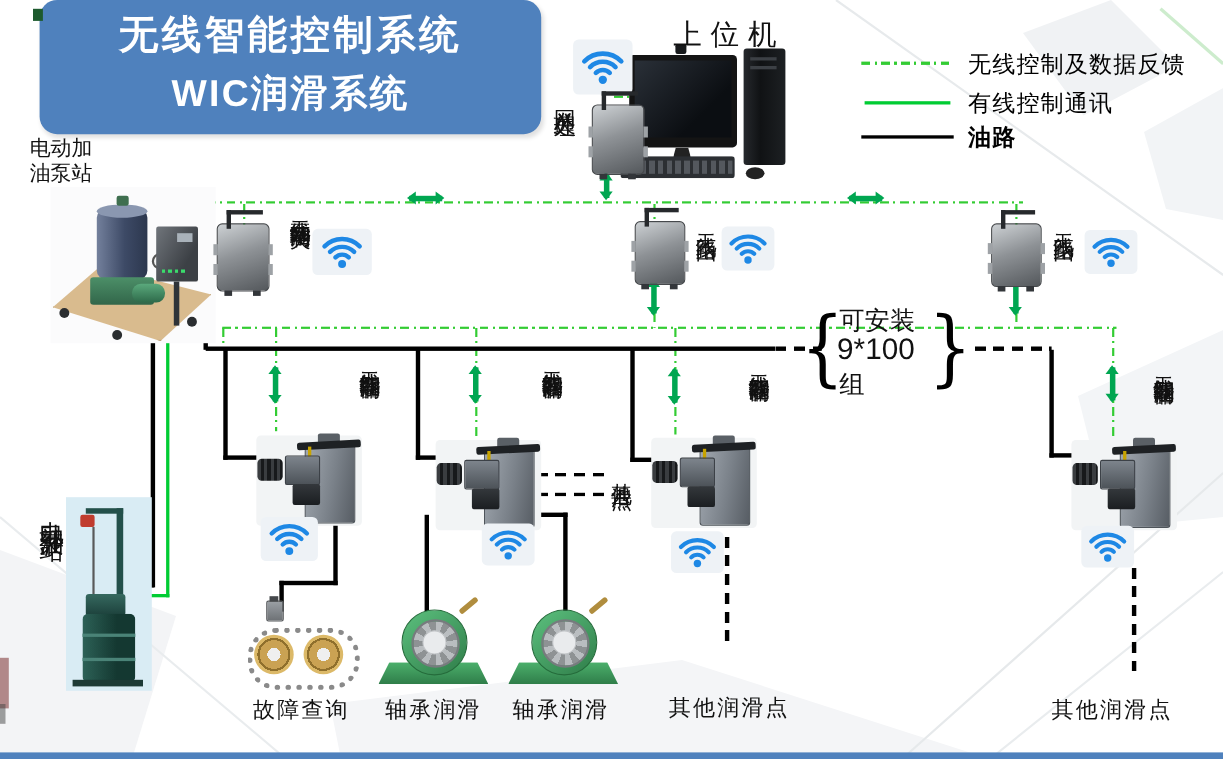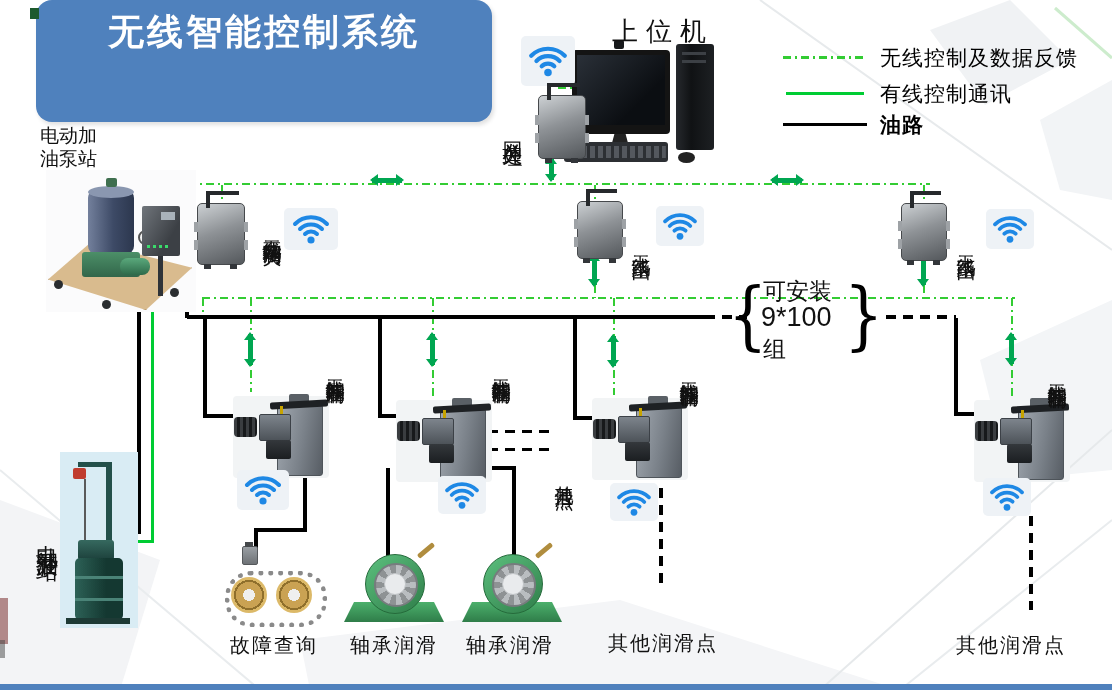--- a/index.html
+++ b/index.html
@@ -9,21 +9,21 @@
   #watermark{position:absolute;left:0;top:0;z-index:0;}
   
   .title-box{position:absolute;left:36px;top:0;width:456px;height:122px;background:#4f81bd;
              border-radius:16px;z-index:3;box-shadow:2px 3px 4px rgba(0,0,0,0.12);text-decoration:underline;}
   .title-l1{position:absolute;left:0;top:8px;width:100%;text-align:center;color:#fff;
             font-family:"Liberation Sans","DejaVu Sans",sans-serif;font-weight:bold;font-size:36px;letter-spacing:3px;}
   .title-l2{position:absolute;left:0;top:62px;width:100%;text-align:center;color:#fff;
             font-family:"Liberation Sans","DejaVu Sans",sans-serif;font-weight:bold;font-size:34px;letter-spacing:2px;}
   .green-sq{position:absolute;left:30px;top:8px;width:9px;height:11px;background:#1d5a2e;z-index:4;}
   
-  .lbl{position:absolute;z-index:4;white-space:nowrap;text-align:center;}
+  .lbl{position:absolute;z-index:4;white-space:nowrap;}
   .vtext{writing-mode:vertical-rl;text-orientation:upright;white-space:normal;}
   
   .dd-h{position:absolute;height:2px;z-index:1;
         background:repeating-linear-gradient(90deg,#33cc33 0 8px,rgba(0,0,0,0) 8px 12px,#33cc33 12px 14px,rgba(0,0,0,0) 14px 18px);}
   .dd-v{position:absolute;width:2px;z-index:1;
         background:repeating-linear-gradient(180deg,#33cc33 0 8px,rgba(0,0,0,0) 8px 12px,#33cc33 12px 14px,rgba(0,0,0,0) 14px 18px);}
   .oil-h{position:absolute;height:4px;background:#000;z-index:1;}
   .oil-v{position:absolute;width:4px;background:#000;z-index:1;}
   .oild-h{position:absolute;height:4px;z-index:1;
         background:repeating-linear-gradient(90deg,#000 0 10px,rgba(0,0,0,0) 10px 17px);}
@@ -156,20 +156,21 @@
     <line x1="820" y1="690" x2="1112" y2="430" stroke="#e6e9eb" stroke-width="2"></line>
     <line x1="900" y1="690" x2="1112" y2="520" stroke="#e9ecee" stroke-width="2"></line>
     <line x1="0" y1="470" x2="260" y2="690" stroke="#e9ecee" stroke-width="2"></line>
     <line x1="1055" y1="8" x2="1112" y2="58" stroke="#cdeccd" stroke-width="3"></line>
     <rect x="0" y="598" width="8" height="46" fill="#7a3030" opacity="0.55"></rect>
     <rect x="0" y="640" width="5" height="18" fill="#444" opacity="0.5"></rect>
   </svg>
 
   <div class="title-box">
     <div class="title-l1">无线智能控制系统</div>
+    <div class="title-l2">WIC润滑系统</div>
   </div>
   <div class="green-sq"></div>
 
   <div class="dd-h" style="left:188px;top:183px;width:742px;"></div>
   <div class="dd-v" style="left:188px;top:184px;height:14px;"></div>
   <div class="dd-v" style="left:221px;top:185px;height:20px;"></div>
   <div class="dd-v" style="left:594px;top:185px;height:17px;"></div>
   <div class="dd-v" style="left:923px;top:185px;height:22px;"></div>
   <div class="dd-h" style="left:558px;top:87px;width:24px;"></div>
   <div class="dd-v" style="left:594px;top:249px;height:49px;"></div>
@@ -248,21 +249,21 @@
       <div class="tab2"></div>
   </div>
 
   <div class="dd-h" style="left:783px;top:56px;width:82px;height:3px;"></div>
   <div class="lbl legend-text" style="left:880px;top:44px;">无线控制及数据反馈</div>
   <div class="gw-h" style="left:786px;top:92px;width:78px;"></div>
   <div class="lbl legend-text" style="left:880px;top:80px;">有线控制通讯</div>
   <div class="oil-h" style="left:783px;top:123px;width:84px;height:3px;"></div>
   <div class="lbl legend-text" style="left:880px;top:111px;font-weight:bold;">油路</div>
 
-  <div class="lbl" style="left:40px;top:124px;font-size:19px;line-height:23px;white-space:pre;"><span>电动加</span><br><span>油泵站</span></div>
+  <div class="lbl" style="left:27px;top:124px;font-size:19px;line-height:23px;white-space:pre;"><span>电动加</span><br><span>油泵站</span></div>
   <div class="pump">
     <div class="base"></div>
     <div class="wheel" style="left:8px;top:110px;"></div>
     <div class="wheel" style="left:56px;top:130px;"></div>
     <div class="wheel" style="left:124px;top:118px;"></div>
     <div class="res"></div>
     <div class="cap"></div>
     <div class="pbase"></div>
     <div class="motor"></div>
     <div class="gauge"></div>

